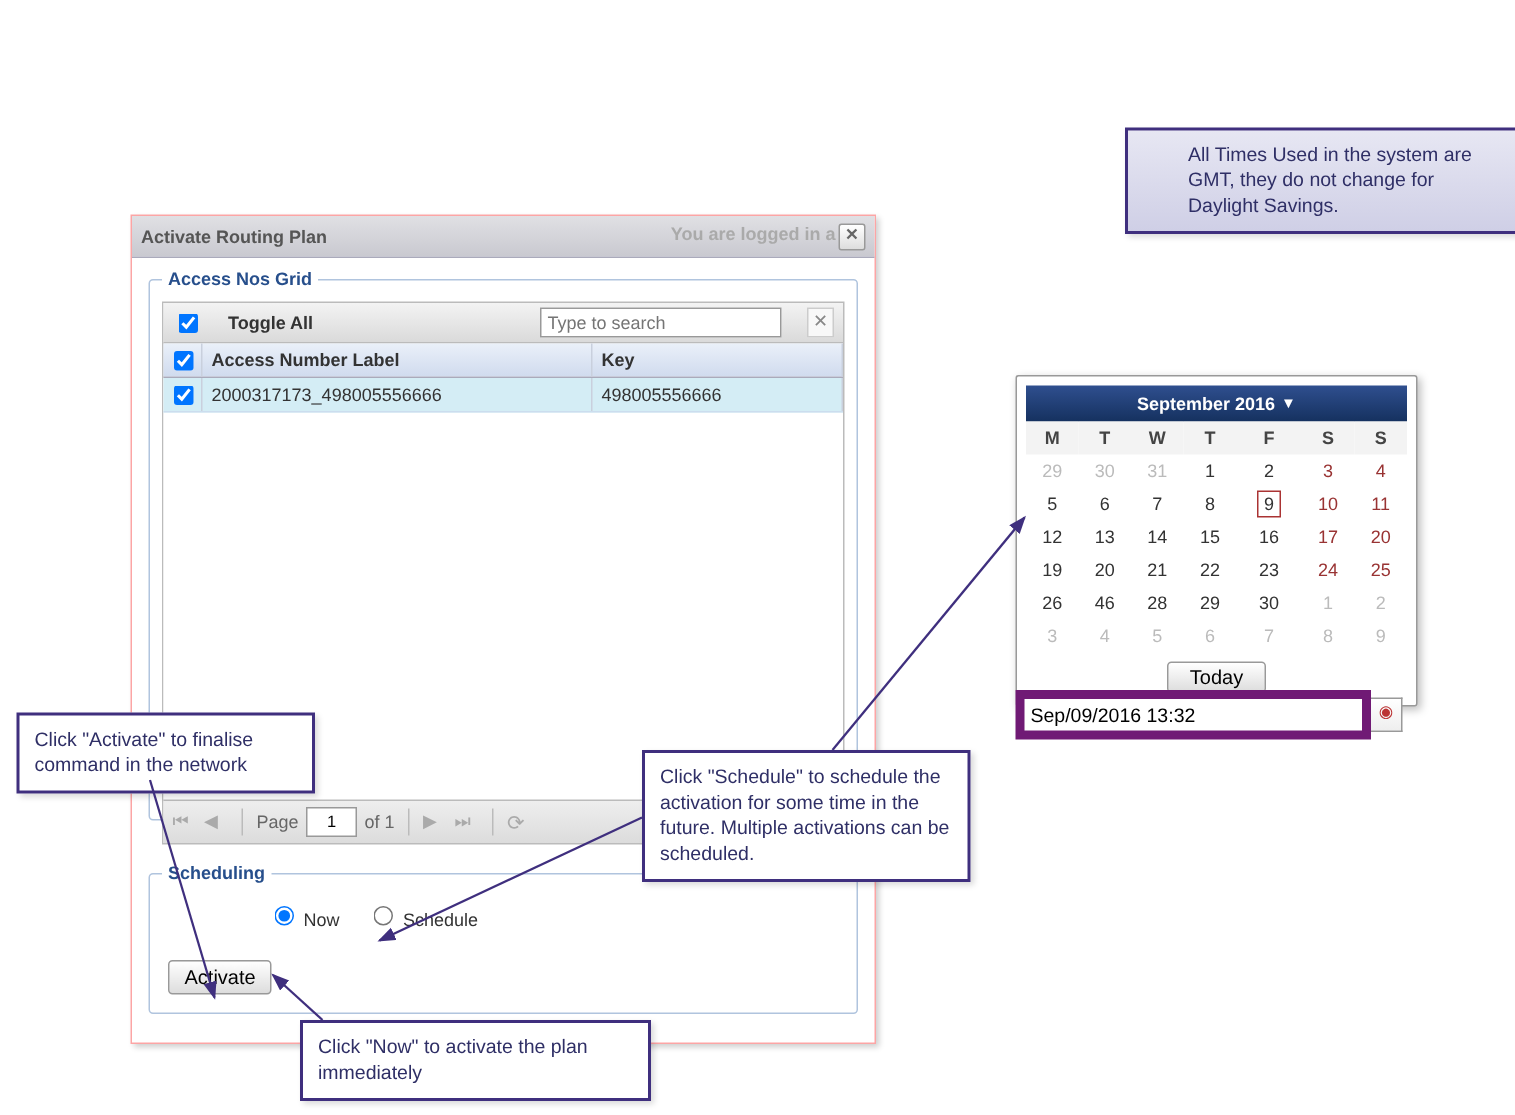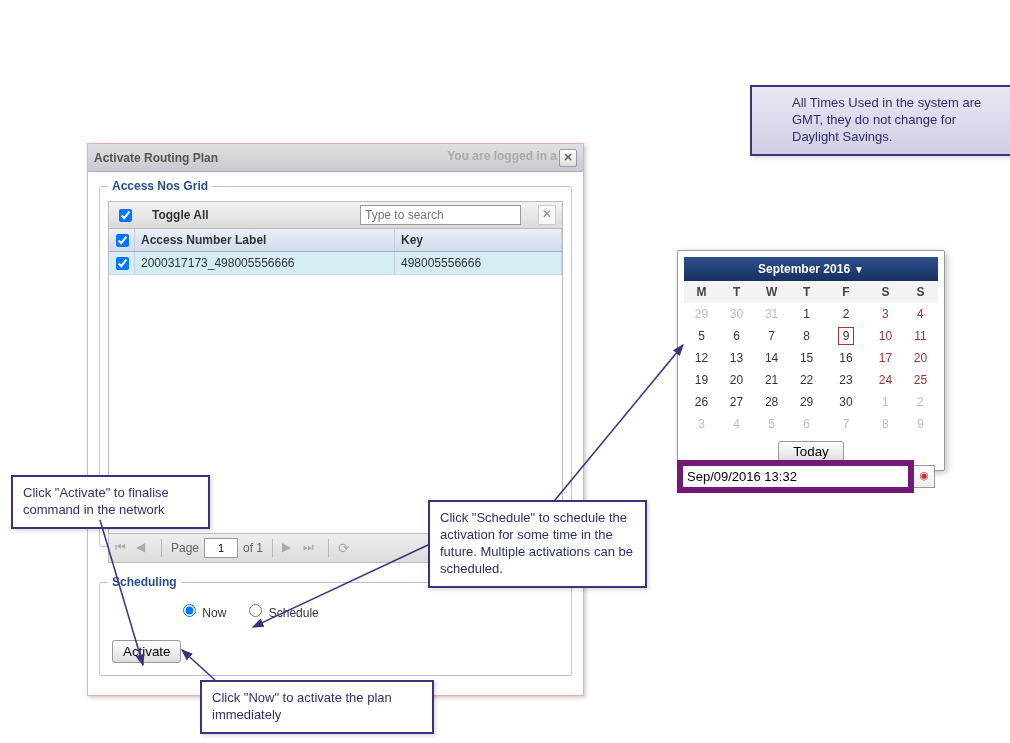--- a/index.html
+++ b/index.html
@@ -349,21 +349,21 @@
               <td>19</td>
               <td>20</td>
               <td>21</td>
               <td>22</td>
               <td>23</td>
               <td class="weekend">24</td>
               <td class="weekend">25</td>
             </tr>
             <tr>
               <td>26</td>
-              <td>27</td>
+              <td>46</td>
               <td>28</td>
               <td>29</td>
               <td>30</td>
               <td class="muted">1</td>
               <td class="muted">2</td>
             </tr>
             <tr>
               <td class="muted">3</td>
               <td class="muted">4</td>
               <td class="muted">5</td>

